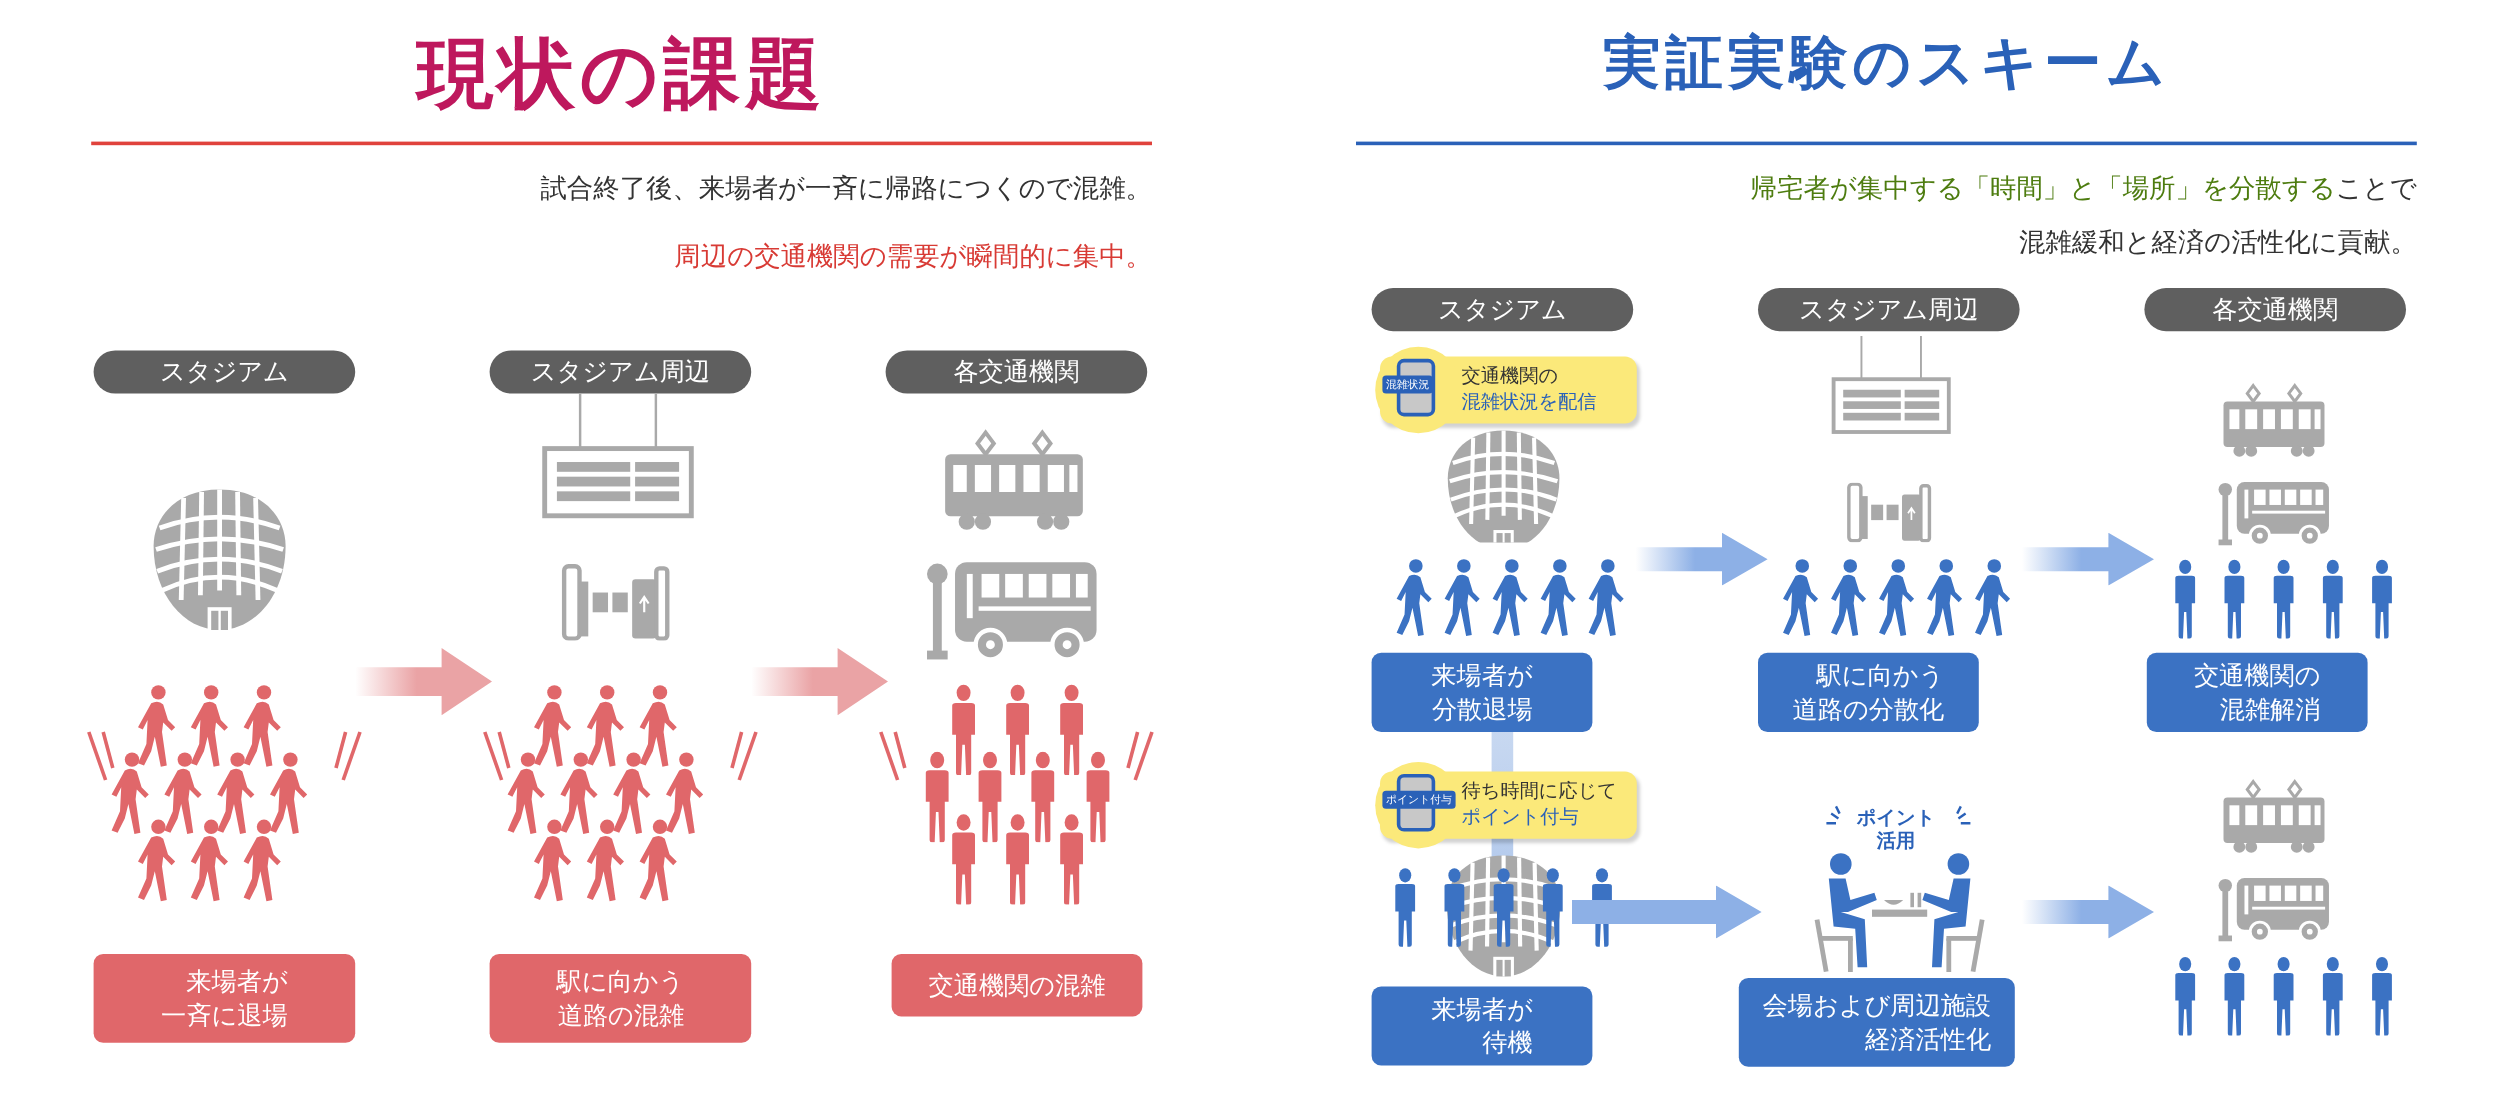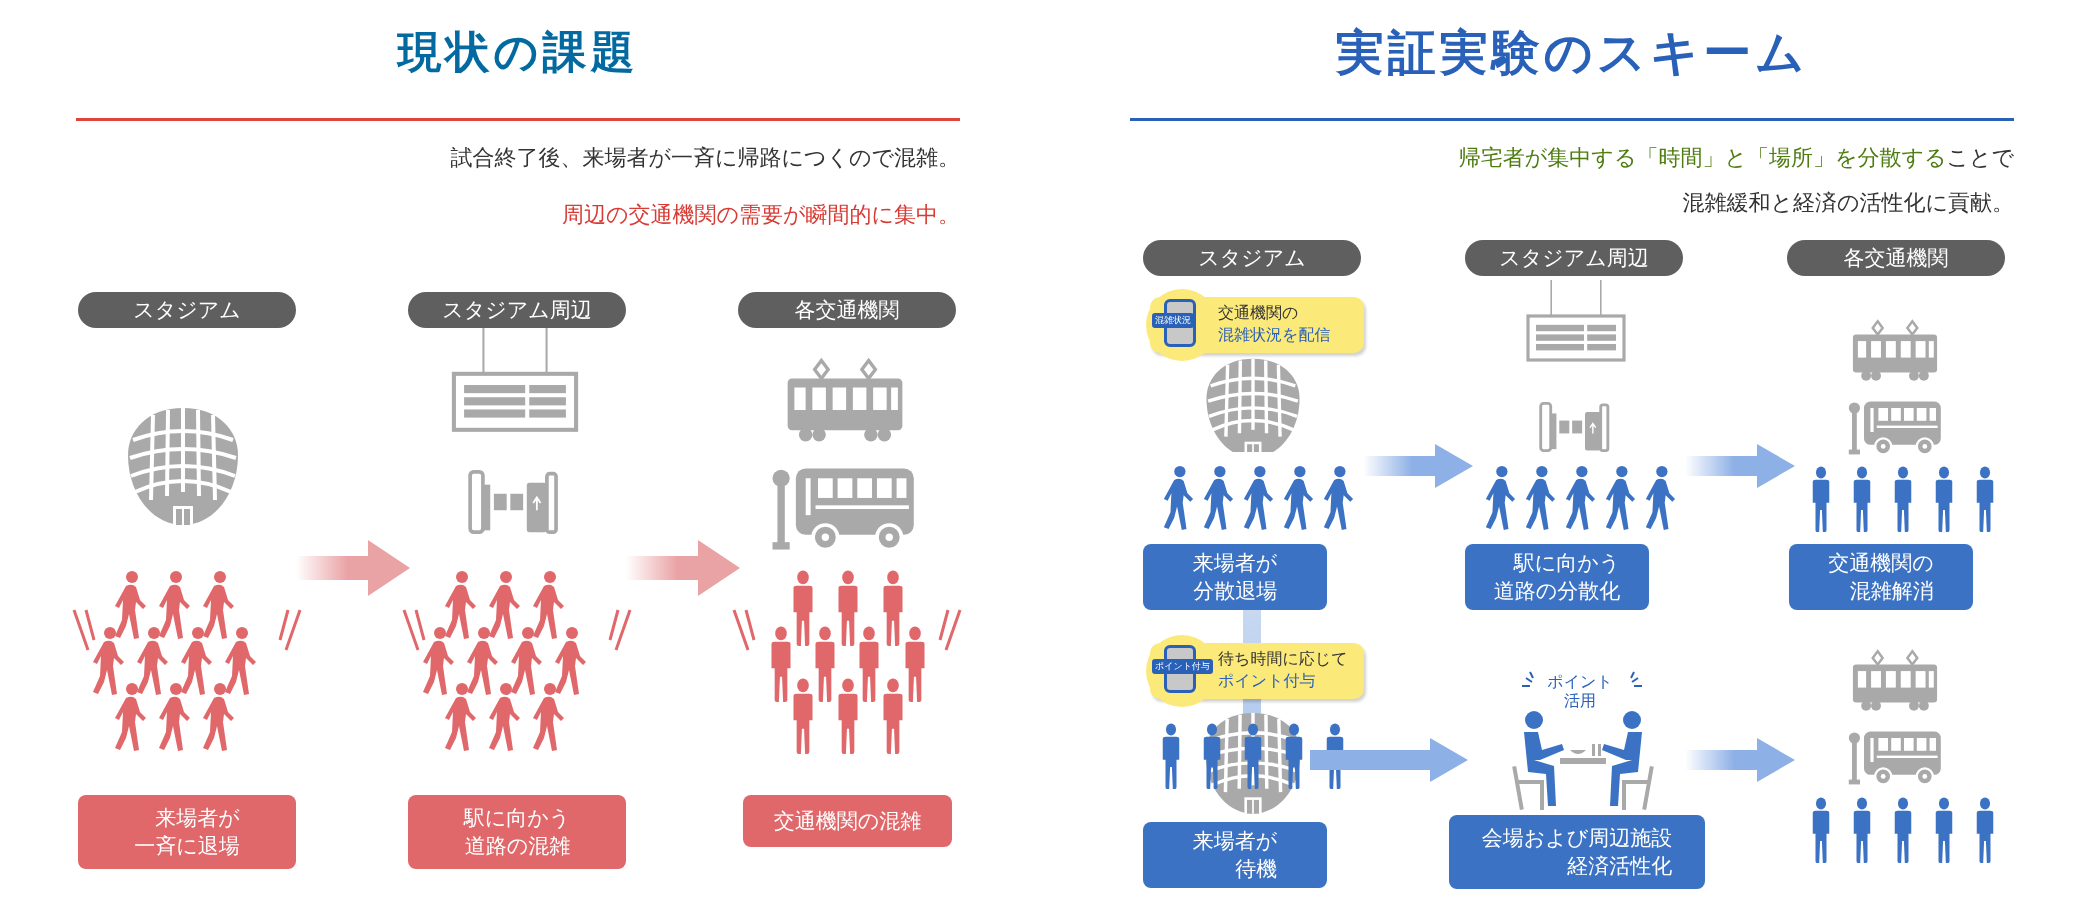--- a/index.html
+++ b/index.html
@@ -3,21 +3,21 @@
 <meta charset="utf-8">
 <style>
   * { box-sizing: border-box; margin: 0; padding: 0; }
   html, body { width: 2094px; height: 922px; background: #ffffff; overflow: hidden; }
   body { font-family: "DejaVu Sans", "Liberation Sans", sans-serif; position: relative; color: #333; }
 
   .abs { position: absolute; }
 
   
   .title { position: absolute; font-weight: bold; text-align: center; letter-spacing: 4px; line-height: 1; }
-  .title.left  { left: 76px;  width: 884px; top: 30px;  font-size: 44px; color: #0369a1; }
+  .title.left  { left: 76px;  width: 884px; top: 30px;  font-size: 64px; color: #be185d; }
   .title.right { left: 1130px; width: 884px; top: 28px; font-size: 48px; color: #2a61b8; }
   .rule { position: absolute; height: 3px; }
   .rule.left  { left: 76px;  width: 884px; top: 118px; background: #e0423c; }
   .rule.right { left: 1130px; width: 884px; top: 118px; background: #2a61b8; }
 
   .sub { position: absolute; text-align: right; font-size: 22px; line-height: 1; }
   .sub.l1 { left: 76px; width: 884px; top: 147px; color: #333; }
   .sub.l2 { left: 76px; width: 884px; top: 192px; color: #d83a34; margin-top: 12px; }
   .sub.r1 { left: 1130px; width: 884px; top: 147px; }
   .sub.r2 { left: 1130px; width: 884px; top: 192px; color: #333; }
@@ -58,21 +58,21 @@
   }
   .callout .tag {
     position: absolute; left: 2px; top: 16px; background: #2a61b8; color: #fff;
     font-size: 9px; padding: 1px 3px; border-radius: 3px; white-space: nowrap;
   }
   .callout .txt1 { position: absolute; left: 68px; top: 6px; font-size: 16px; color: #333; white-space: nowrap; }
   .callout .txt2 { position: absolute; left: 68px; top: 28px; font-size: 16px; color: #2a61b8; font-weight: normal; white-space: nowrap; }
 
   .vconnector { position: absolute; width: 18px; background: linear-gradient(to bottom, #c9d9f1, #a8c2ea); }
 
-  .point-label { position: absolute; text-align: center; color: #2a61b8; font-size: 16px; line-height: 1.2; font-weight: normal; }
+  .point-label { position: absolute; text-align: center; color: #2a61b8; font-size: 16px; line-height: 1.2; font-weight: bold; }
 </style>
 </head>
 <body>
 
 <svg width="0" height="0" style="position:absolute">
   <defs>
 
     <symbol id="walker" viewBox="0 0 40 70">
       <circle cx="22" cy="7" r="6"></circle>
       <path d="M16 16 Q22 13 26 17 L30 30 L36 36 L33 39 L26 32 L25 40 L29 68 L24 69 L19 44 L16 56 L10 68 L5 66 L12 50 L13 30 L9 38 L5 36 Z"></path>
@@ -527,15 +527,15 @@
       <svg width="22" height="68" style="position: absolute; left: 133px; top: 0px; fill: rgb(59, 114, 195);">
         <use href="#stander" width="22" height="68"></use>
       </svg>
       <svg width="22" height="68" style="position: absolute; left: 174px; top: 0px; fill: rgb(59, 114, 195);">
         <use href="#stander" width="22" height="68"></use>
       </svg>
     </div>
 
   <div class="cap blue" style="left:1143px; top:822px; width:184px; height:66px;">来場者が
 待機</div>
-  <div class="cap blue" style="left:1449px; top:815px; width:256px; height:74px;">会場および周辺施設
+  <div class="cap blue" style="left:1449px; top:815px; width:230px; height:74px;">会場および周辺施設
 経済活性化</div>
 </div>
 
 </body></html>

